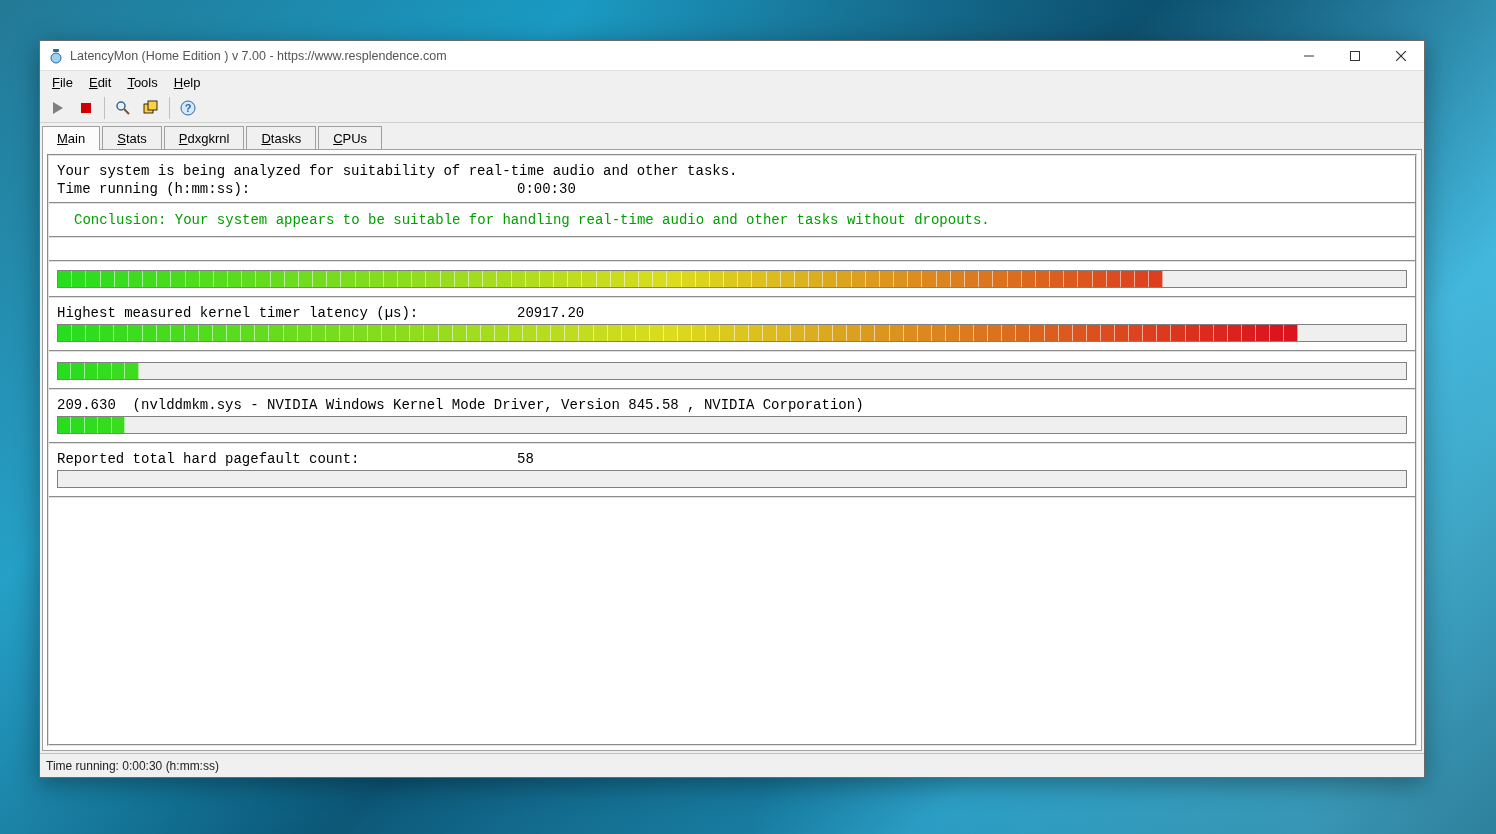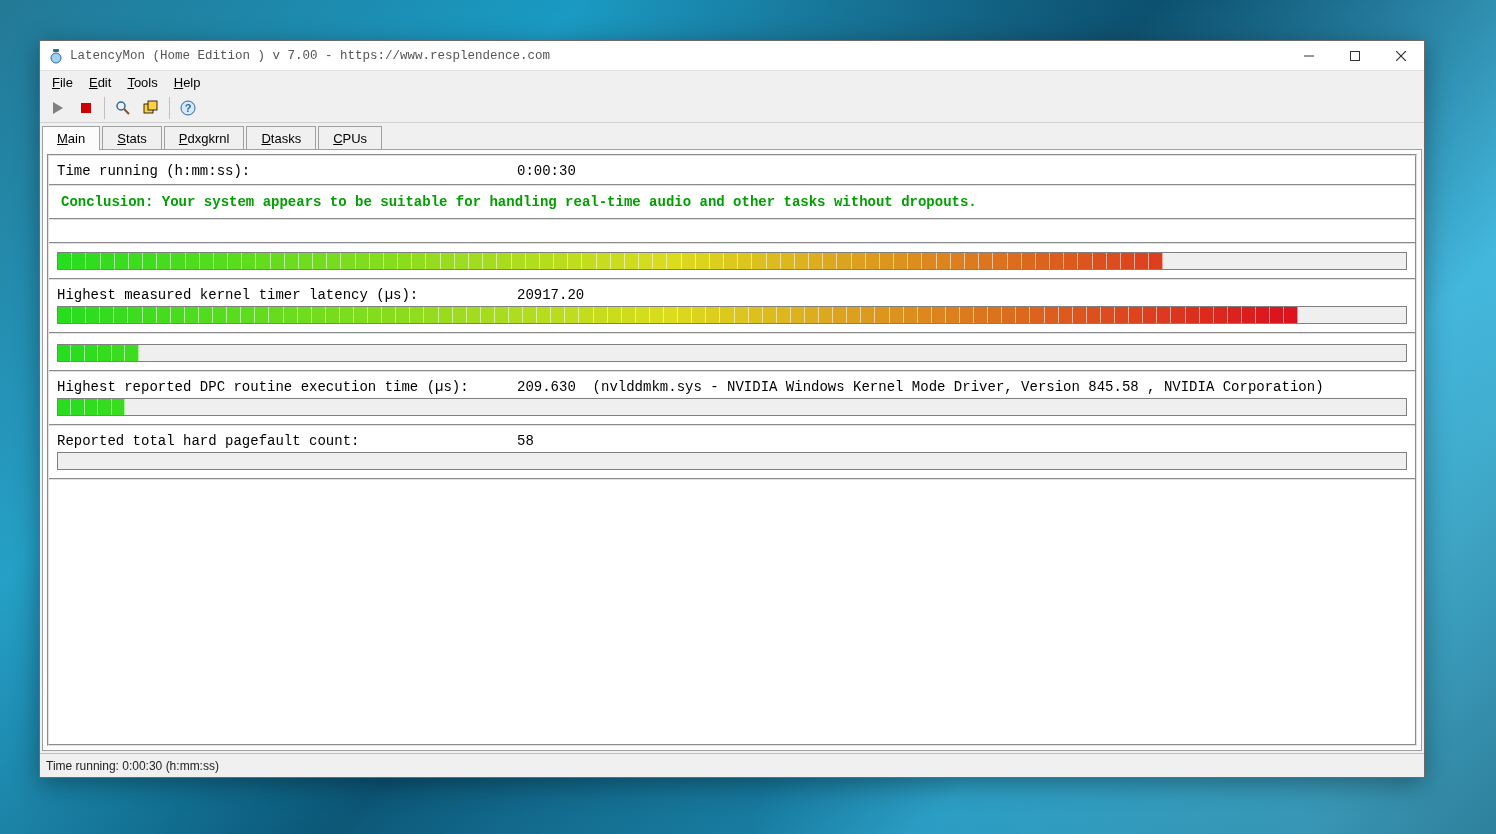--- a/index.html
+++ b/index.html
@@ -43,21 +43,21 @@
     padding: 0 0 0 8px;
     color: #555;
     font-size: 12.5px;
     border-bottom: 1px solid #e0e0e0;
   }
   .titlebar .appicon {
     width: 16px; height: 16px;
     margin-right: 6px;
     display: inline-flex; align-items: center; justify-content: center;
   }
-  .titlebar .title-text { flex: 1; font-family: Liberation Mono, monospace; }
+  .titlebar .title-text { flex: 1; }
   .winbtns { display: flex; }
   .winbtn {
     width: 46px; height: 30px;
     display: flex; align-items: center; justify-content: center;
     font-size: 12px; color: #555;
   }
   
   .menubar {
     height: 22px;
     background: #f0f0f0;
@@ -130,21 +130,21 @@
     font-size: 14px;
   }
   .section {
     border-bottom: 2px groove #e0e0e0;
     padding: 6px 8px 4px 8px;
   }
   .section:last-of-type { border-bottom: none; }
   .row { display: flex; padding: 1px 0; }
   .row .label { width: 460px; white-space: pre; }
   .row .value { white-space: pre; }
-  .conclusion { color: #00a000; padding: 8px 12px; border-bottom: 2px groove #e0e0e0; font-weight: bold; }
+  .conclusion { color: #00a000; padding: 8px 25px; border-bottom: 2px groove #e0e0e0; }
   .spacer-section { height: 24px; border-bottom: 2px groove #e0e0e0; }
   .bar-track {
     height: 18px;
     border: 1px solid #808080;
     background: #efefef;
     margin: 2px 0 4px 0;
     position: relative;
     overflow: hidden;
   }
   .bar-fill {
@@ -246,20 +246,23 @@
     <div class="tab"><span class="ul">S</span><span>tats</span></div>
     <div class="tab"><span class="ul">P</span><span>dxgkrnl</span></div>
     <div class="tab"><span class="ul">D</span><span>tasks</span></div>
     <div class="tab"><span class="ul">C</span><span>PUs</span></div>
   </div>
 
   <div class="content-frame">
     <div class="inner-frame mono">
 
       <div class="section">
+        <div class="row">
+            <span>Your system is being analyzed for suitability of real-time audio and other tasks.</span>
+          </div>
         <div class="row">
           <span class="label">Time running (h:mm:ss):</span>
           <span class="value">0:00:30</span>
         </div>
       </div>
 
       <div class="conclusion mono">Conclusion: Your system appears to be suitable for handling real-time audio and other tasks without dropouts.</div>
 
       <div class="spacer-section"></div>
 
@@ -457,21 +460,20 @@
               <div class="seg" style="background: rgb(48, 220, 30);"></div>
               <div class="seg" style="background: rgb(53, 220, 30);"></div>
               <div class="seg" style="background: rgb(57, 220, 30);"></div>
               <div class="seg" style="background: rgb(61, 220, 30);"></div>
             </div>
         </div>
       </div>
 
       <div class="section">
         <div class="row">
-          <span class="label">Highest reported DPC routine execution time (µs):</span>
           <span class="value">209.630  (nvlddmkm.sys - NVIDIA Windows Kernel Mode Driver, Version 845.58 , NVIDIA Corporation)</span>
         </div>
         <div class="bar-track">
           <div class="bar-fill" style="width: 5%;">
               <div class="seg" style="background: rgb(40, 220, 30);"></div>
               <div class="seg" style="background: rgb(44, 220, 30);"></div>
               <div class="seg" style="background: rgb(48, 220, 30);"></div>
               <div class="seg" style="background: rgb(53, 220, 30);"></div>
               <div class="seg" style="background: rgb(57, 220, 30);"></div>
             </div>

